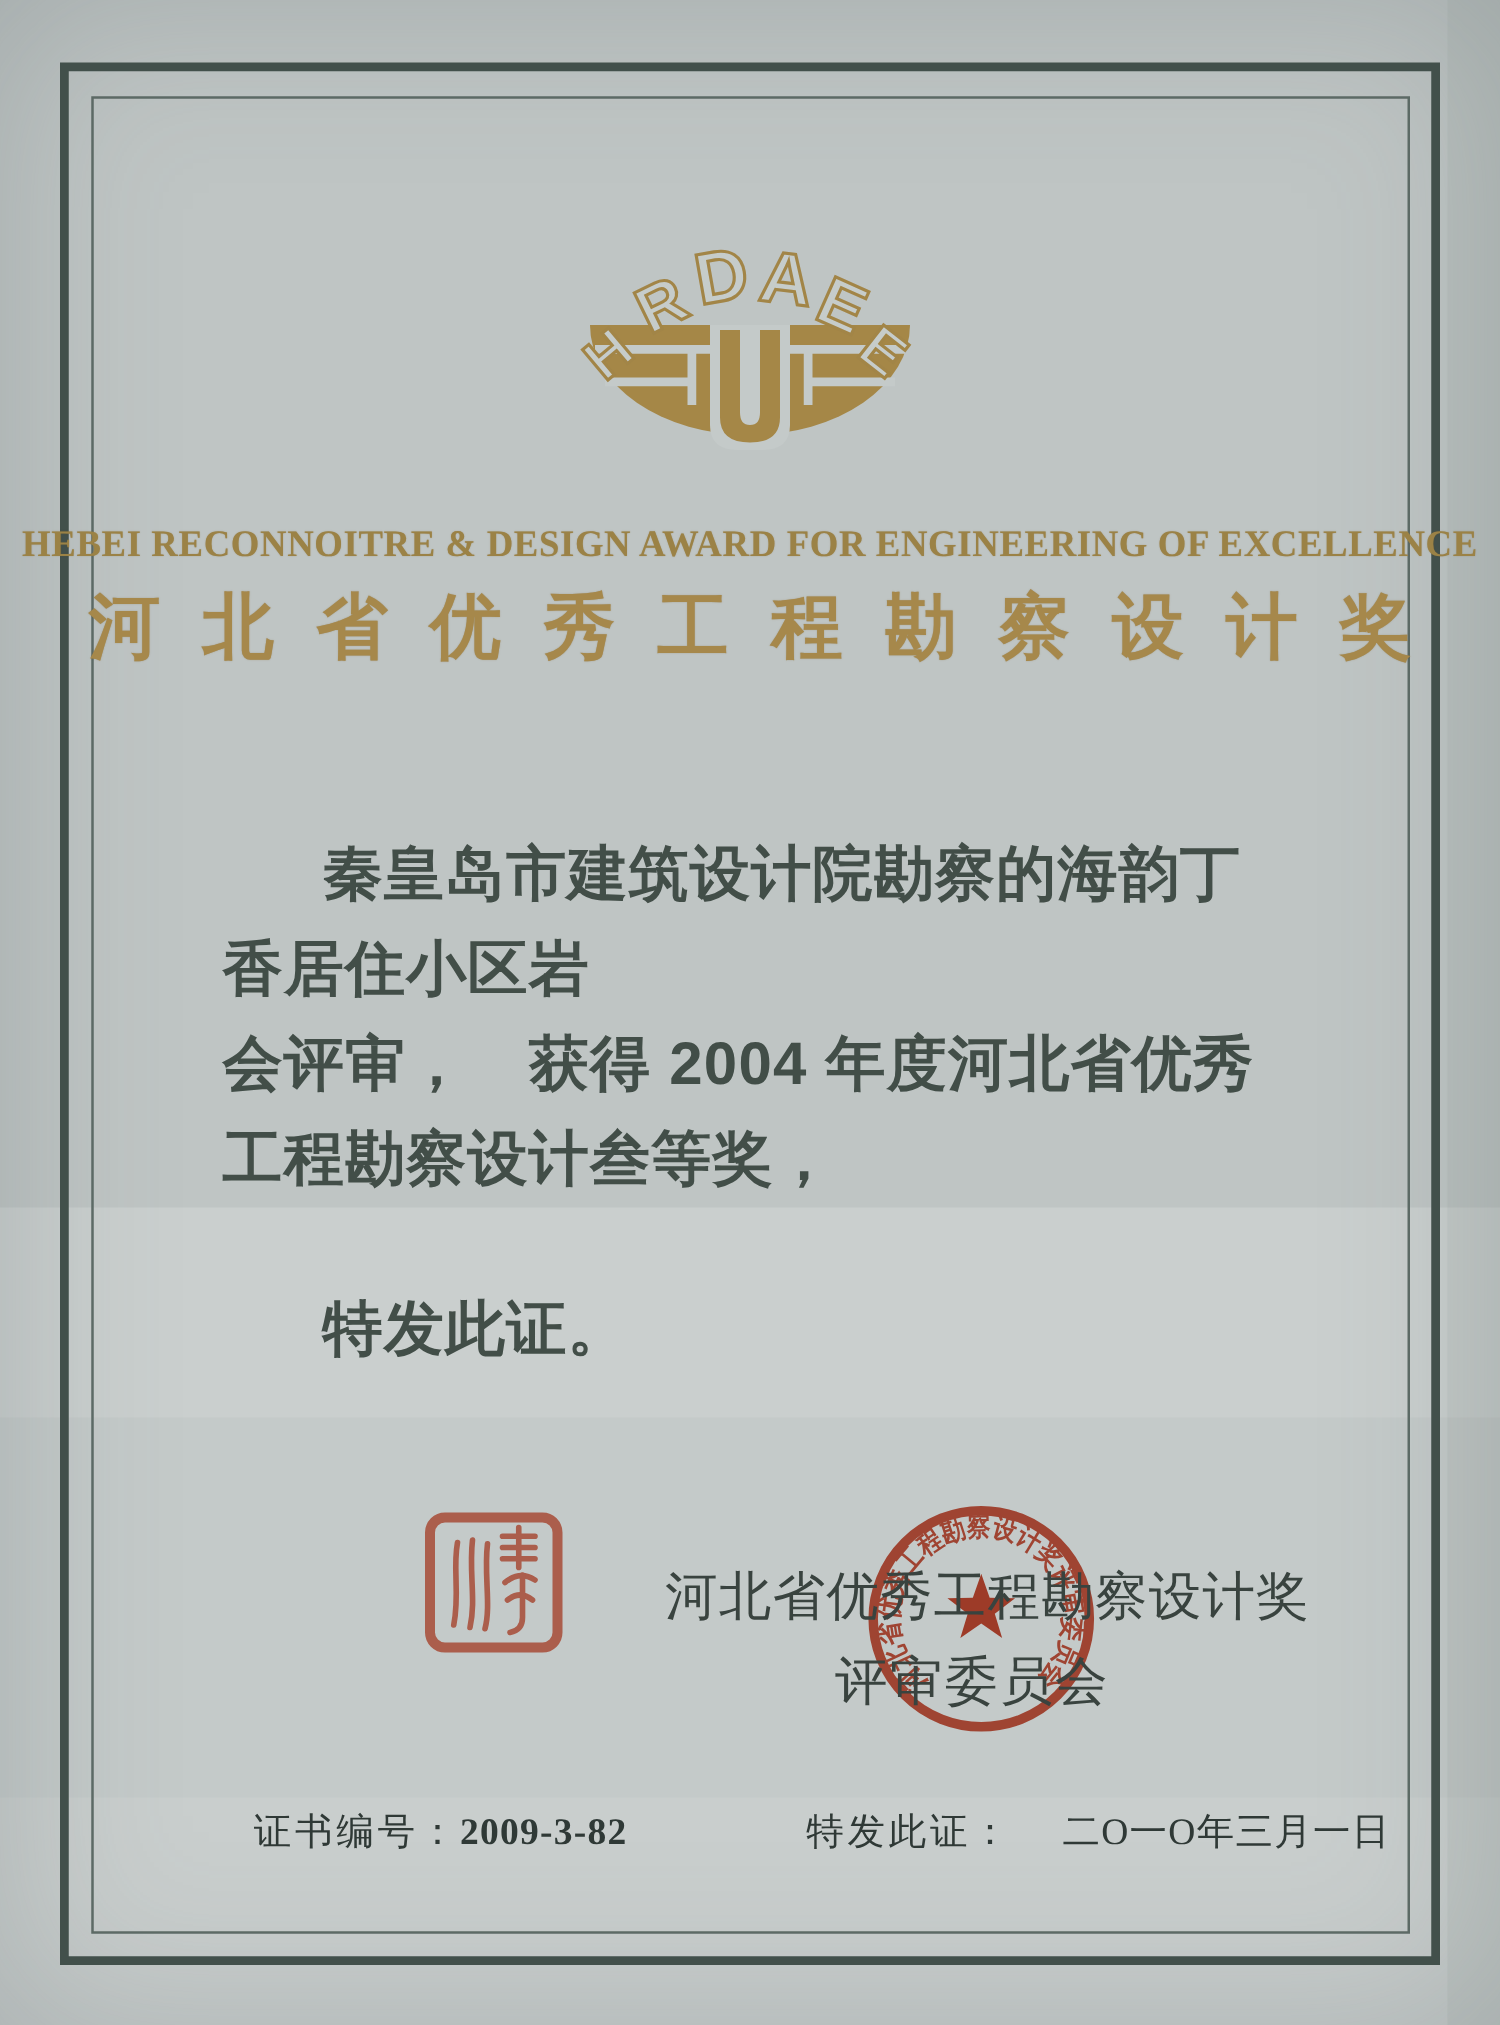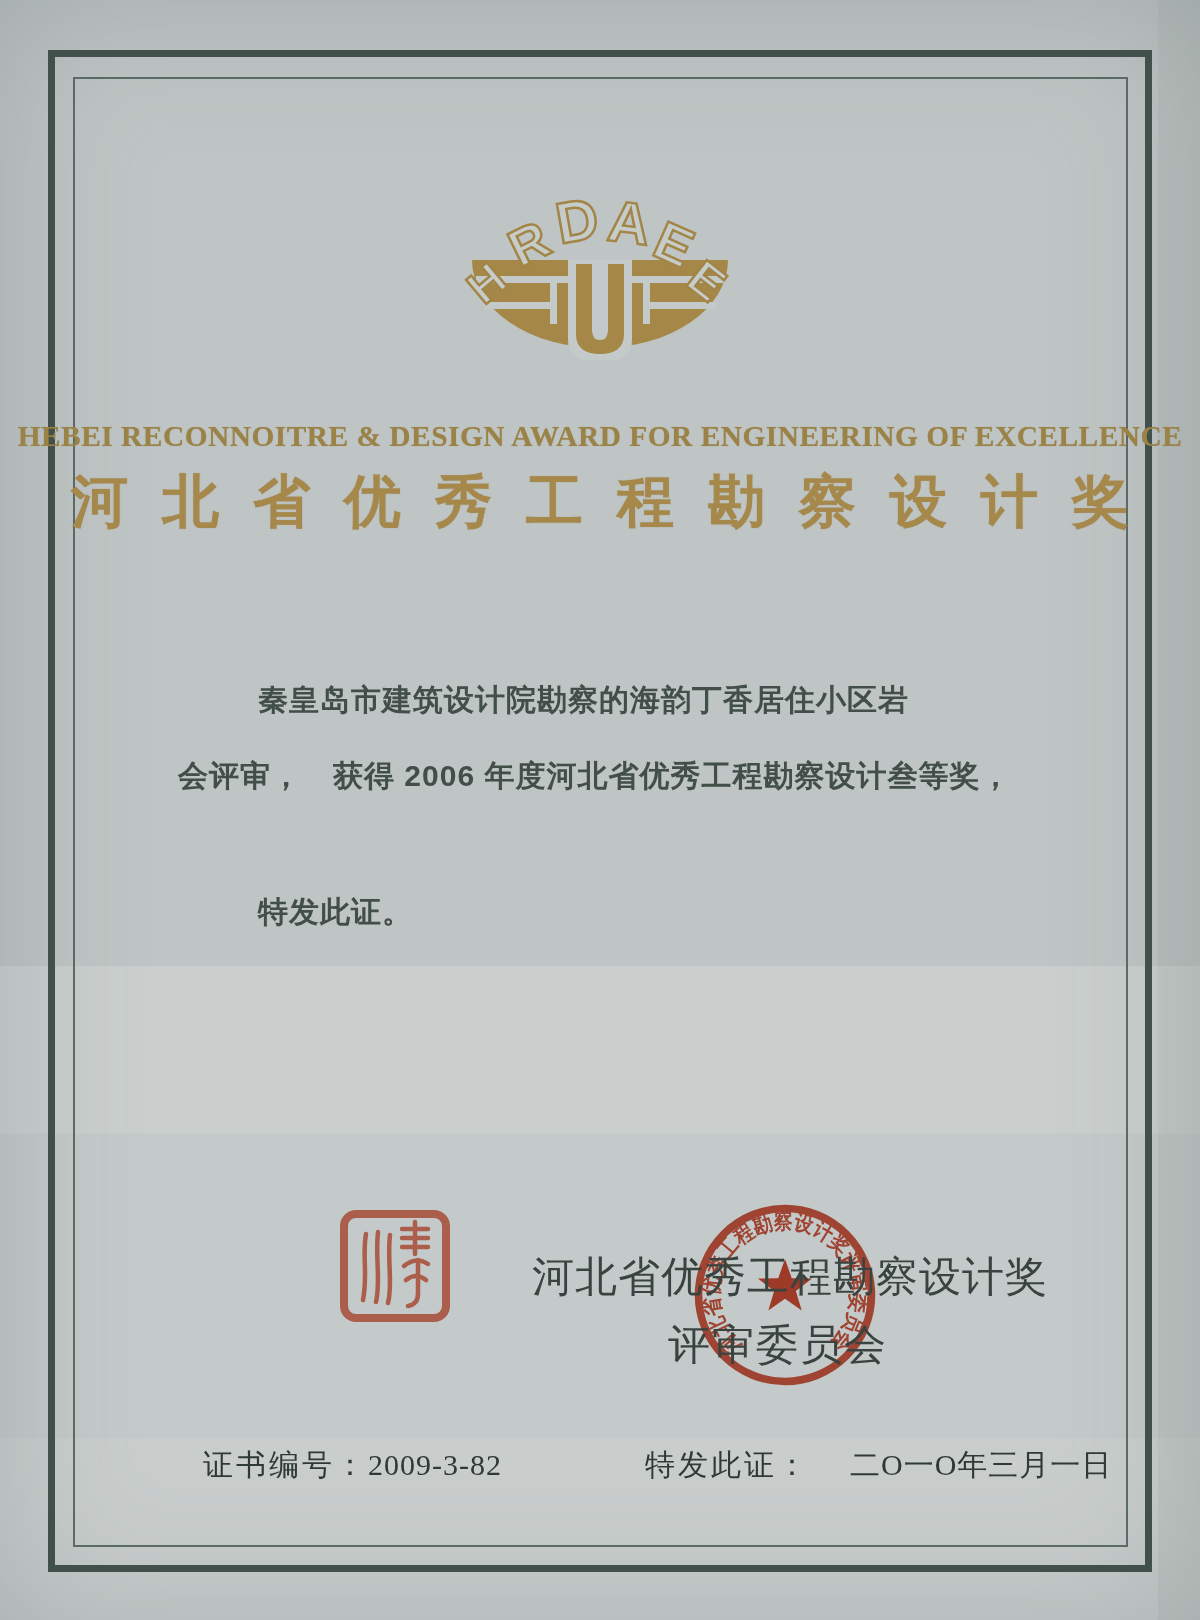--- a/index.html
+++ b/index.html
@@ -38,21 +38,21 @@
     position:absolute; left:0; top:464px; width:1200px; text-align:center;
     font-family:"Liberation Serif", serif; font-weight:bold;
     font-size:57px; color:#a6884b; letter-spacing:34px; padding-left:34px;
     box-sizing:border-box; white-space:nowrap;
     text-shadow:0 0 1px rgba(128,98,44,0.55);
   }
 
   .body-text {
     position:absolute; left:178px; top:662px; width:850px;
     font-family:"Liberation Sans", sans-serif; font-weight:bold;
-    font-size:30px; color:#424e48; letter-spacing:1px; line-height:76px;
+    font-size:48px; color:#424e48; letter-spacing:1px; line-height:76px;
   }
   .body-text p { margin:0; }
   .indent { text-indent:80px; }
   .line4 { margin-top:60px !important; }
 
   .director-label {
     position:absolute; left:202px; top:1244px;
     font-size:39px; color:#343e3a; letter-spacing:13px; white-space:nowrap;
   }
   .square-seal { position:absolute; left:338px; top:1208px; width:114px; height:116px;
@@ -65,21 +65,21 @@
     font-size:42px; color:#39433f; letter-spacing:1px; white-space:nowrap; z-index:3;
   }
   .committee-line2 {
     position:absolute; left:668px; top:1317px; width:244px; text-align:left;
     font-size:42px; color:#39433f; letter-spacing:2px; white-space:nowrap; z-index:3;
   }
 
   .footer-left  { position:absolute; left:203px; top:1445px; font-size:30px; color:#2f3936; white-space:nowrap; }
   .footer-right { position:absolute; left:645px; top:1445px; font-size:30px; color:#2f3936; white-space:nowrap; }
   .footer-label { letter-spacing:3px; }
-  .footer-value { font-weight:normal; letter-spacing:1px; }
+  .footer-value { font-weight:bold; letter-spacing:1px; }
   .footer-date  { font-weight:normal; letter-spacing:1px;margin-left:40px; }
 </style>
 </head>
 <body>
 
 <div class="page">
 
   <div class="band band-upper"></div>
   <div class="band band-light1"></div>
   <div class="band band-light2"></div>
@@ -112,21 +112,21 @@
       <text x="190" y="90" font-size="54" transform="rotate(24 190 90)">E</text>
       <text x="224" y="120" font-size="48" transform="rotate(38 224 120)">E</text>
     </g>
   </svg>
 
   <div class="title-en">HEBEI RECONNOITRE &amp; DESIGN AWARD FOR ENGINEERING OF EXCELLENCE</div>
   <div class="title-zh">河北省优秀工程勘察设计奖</div>
 
   <div class="body-text">
     <p class="indent">秦皇岛市建筑设计院勘察的海韵丁香居住小区岩</p>
-    <p>会评审，　获得 2006 年度河北省优秀工程勘察设计叁等奖，</p>
+    <p>会评审，　获得 2004 年度河北省优秀工程勘察设计叁等奖，</p>
     <p class="indent line4">特发此证。</p>
   </div>
 
 
   <svg class="square-seal" viewBox="0 0 114 116">
     <rect x="6" y="6" width="102" height="104" rx="12" fill="none" stroke="#dd6a52" stroke-width="8"></rect>
     <g fill="none" stroke="#dd6a52" stroke-width="4.5" stroke-linecap="round">
       <path d="M28,26 C24,48 30,66 25,92"></path>
       <path d="M40,24 C37,50 43,72 38,94"></path>
       <path d="M52,27 C49,52 55,76 50,95"></path>

